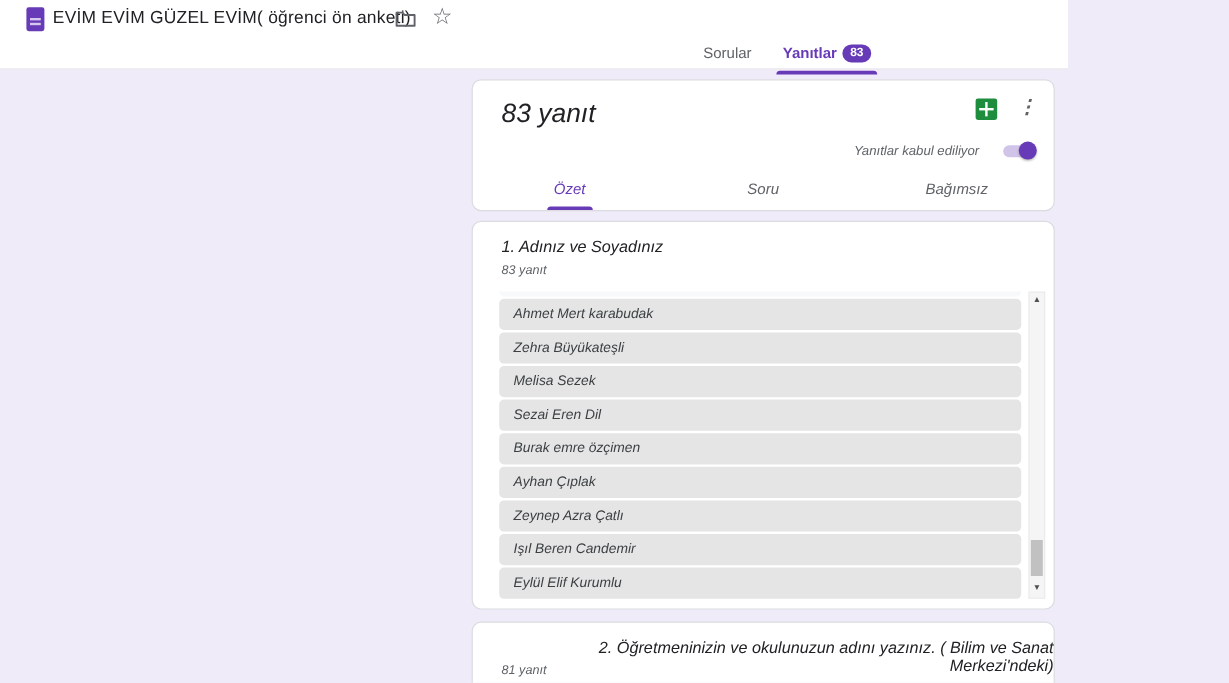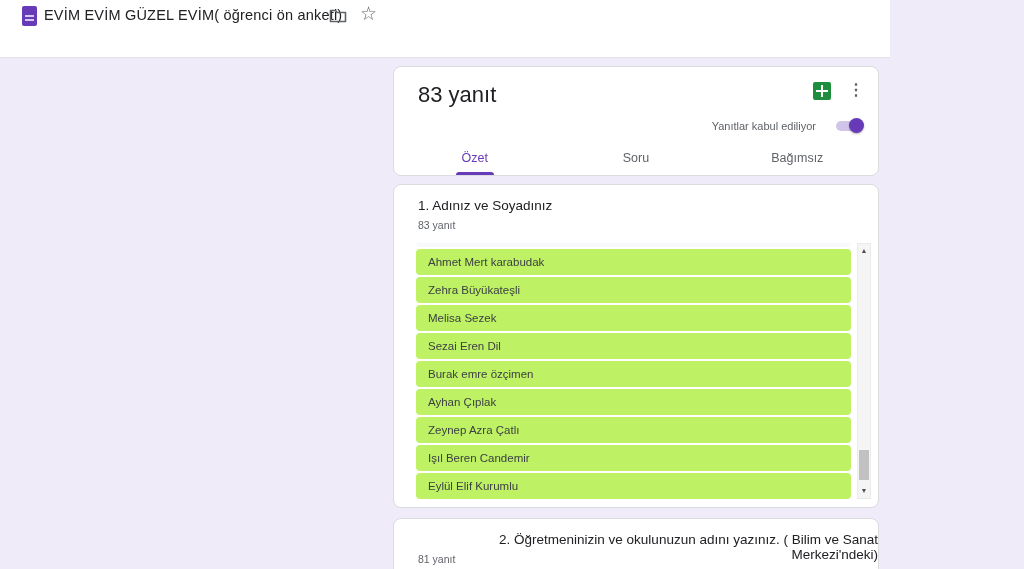--- a/index.html
+++ b/index.html
@@ -42,21 +42,21 @@
     font-weight:bold; border-radius:9px; padding:2px 6px; margin-left:5px;
     vertical-align:1px;
   }
   .nav-underline {
     position:absolute; left:-5px; right:-5px; bottom:-4px; height:3px;
     background:#673ab7; border-radius:3px 3px 0 0;
   }
   
   .card {
     position:absolute; left:393px; width:486px; background:#fff;
-    border:1px solid #dadce0; border-radius:8px;
+    border:1px solid #dadce0; border-radius:8px;font-style:italic;
   }
   .card1 { top:66px;  height:110px; }
   .card2 { top:184px; height:324px; }
   .card3 { top:518px; height:120px; }
 
   
   .count-title { position:absolute; left:24px; top:15px; font-size:22px; font-weight:400; }
   .sheets-icon {
     position:absolute; right:47px; top:15px; width:18px; height:18px;
     background:#1e8e3e; border-radius:2px;
@@ -96,21 +96,21 @@
   }
   
   .q-title { position:absolute; left:24px; top:13px; font-size:13.5px; color:#202124;text-align:right; }
   .q-count { position:absolute; left:24px; top:34px; font-size:10.5px; color:#5f6368; }
   
   .answers { position:absolute; left:22px; top:58px; width:435px; }
   .answer-sliver {
     height:4px; background:#f8f9fa; border-radius:0 0 4px 4px; margin-bottom:2px;
   }
   .answer-row {
-    height:26px; background:#bef264; border-radius:4px; margin-bottom:2px;
+    height:26px; background:#e5e5e5; border-radius:4px; margin-bottom:2px;
     font-size:11.5px; color:#3c4043; line-height:26px; padding-left:12px;
     white-space:nowrap; overflow:hidden;
   }
   
   .list-scrollbar {
     position:absolute; right:7px; top:58px; width:14px; height:256px;
     background:#f5f5f5; border:1px solid #ebebeb;
   }
   .sb-arrow {
     position:absolute; left:0; width:12px; text-align:center; font-size:7px;
@@ -129,20 +129,29 @@
 <div class="topbar">
   <div class="doc-icon"></div>
   <div class="form-title">EVİM EVİM GÜZEL EVİM( öğrenci ön anketi)</div>
   <div class="folder-icon">
     <svg width="18" height="16" viewBox="0 0 18 16">
       <path d="M1.5 2.5 h5 l1.6 2 h8.4 v9 h-15 z" fill="none" stroke="#5f6368" stroke-width="1.6" stroke-linejoin="round"></path>
     </svg>
   </div>
   <div class="star-icon">☆</div>
 
+  <div class="nav-tabs">
+    <div class="nav-tab">
+      <span>Sorular</span>
+    </div>
+    <div class="nav-tab active">
+      <span>Yanıtlar</span><span class="nav-badge">83</span>
+      <div class="nav-underline"></div>
+    </div>
+  </div>
 </div>
 
 <div class="card card1">
   <div class="count-title">83 yanıt</div>
   <div class="sheets-icon"></div>
   <div class="more-icon">⋮</div>
 
   <div class="accept-row">
     <span class="accept-label">Yanıtlar kabul ediliyor</span>
     <span class="toggle">

